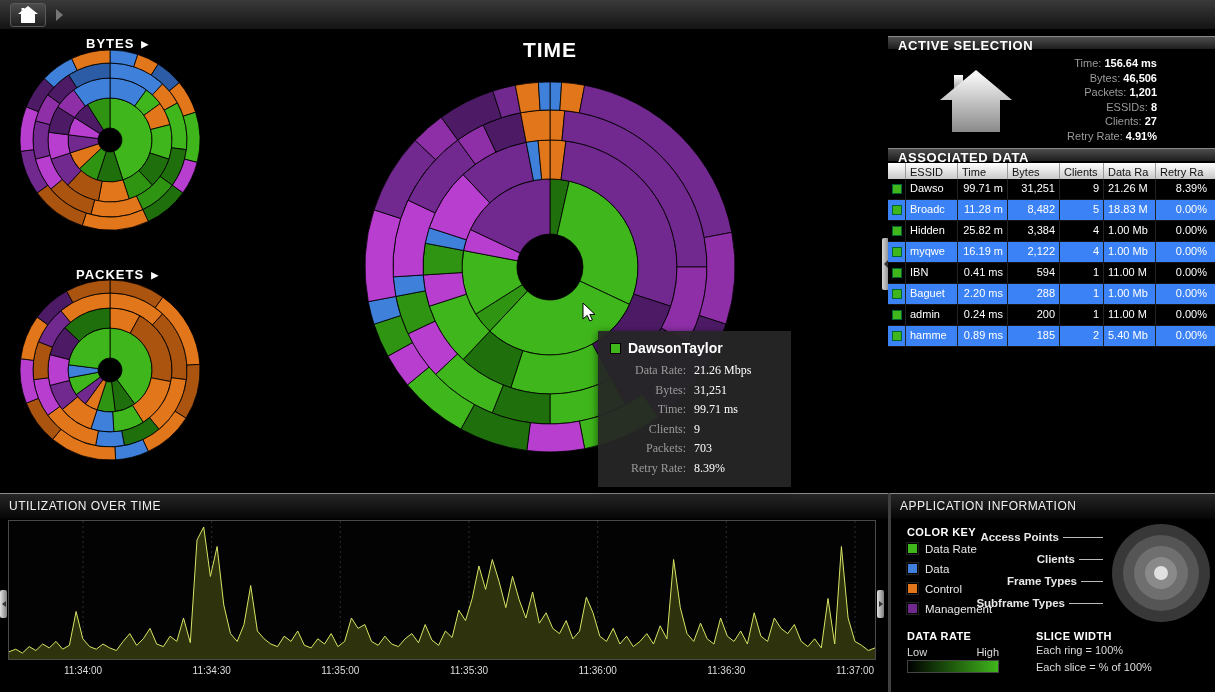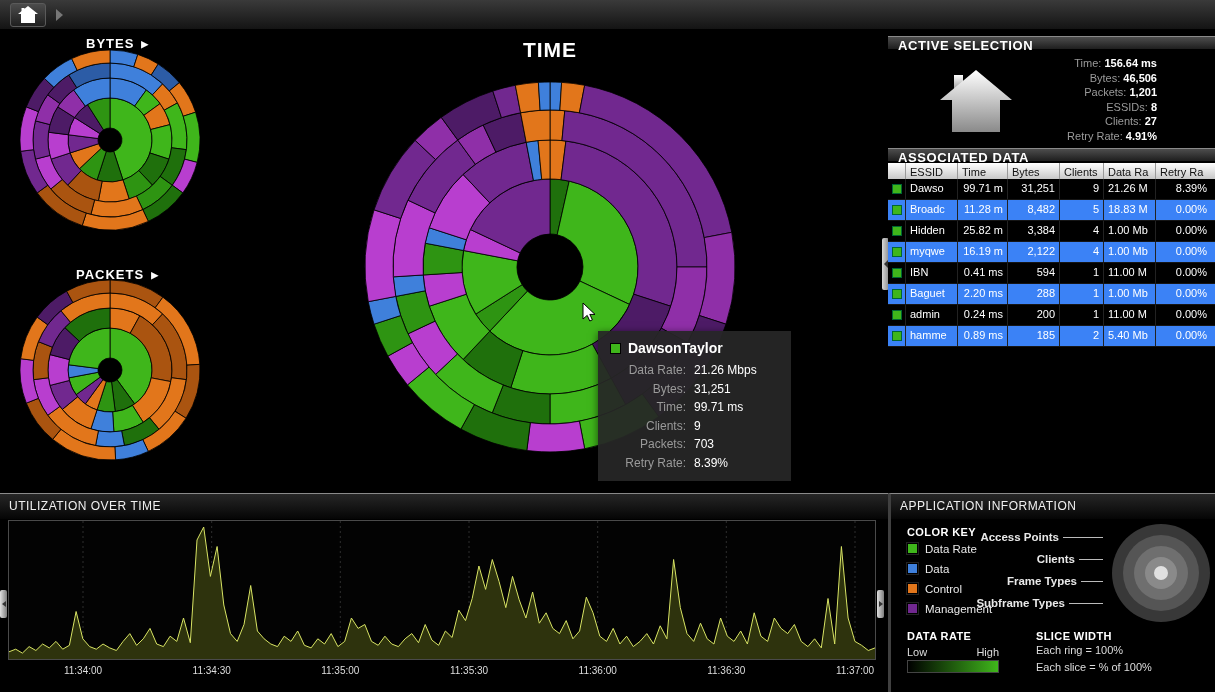--- a/index.html
+++ b/index.html
@@ -86,21 +86,21 @@
   .gradbar { width:92px; height:13px; border:1px solid #444; margin-top:2px; }
   .slicewidth { position:absolute; left:145px; top:136px; }
   .swline { color:#ddd; font-size:11px; line-height:17px; }
   .slicewidth .swline:first-of-type { margin-top:3px; }
 
   
   .tooltip { position:absolute; left:598px; top:331px; width:193px; background:rgba(38,38,38,0.94);
              padding:9px 12px 11px 12px; z-index:10; box-shadow:0 2px 8px rgba(0,0,0,0.6); }
   .tt-title { display:flex; align-items:center; color:#fff; font-size:14px; font-weight:bold; margin-bottom:7px; }
   .tt-swatch { width:11px; height:11px; margin-right:7px; border:1px solid #000; }
-  .tt-grid { display:grid; grid-template-columns:76px auto; column-gap:8px; row-gap:4.5px; font-size:12px; }
+  .tt-grid { display:grid; grid-template-columns:76px auto; column-gap:8px; row-gap:4.5px; font-size:12px;font-family:Liberation Serif, serif; }
   .tt-l { color:#9a9a9a; text-align:right; white-space:nowrap; }
   .tt-v { color:#fff; white-space:nowrap; }
 
   .cursor { position:absolute; left:582px; top:302px; z-index:11; }
 </style>
 </head>
 <body>
 
 <div class="screen">
 

